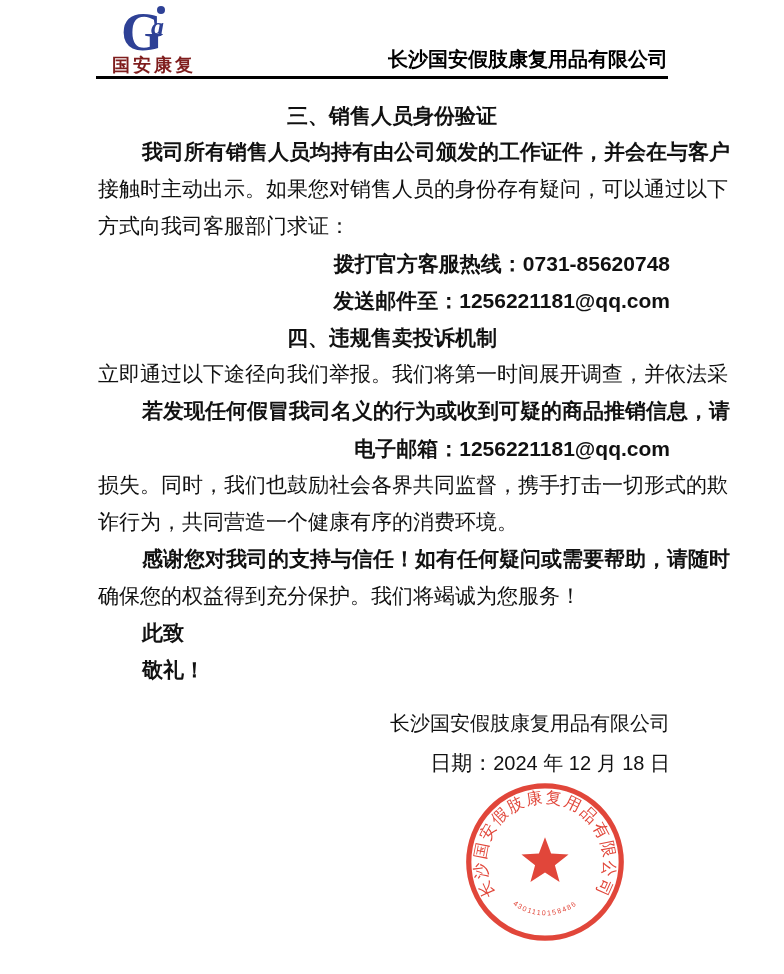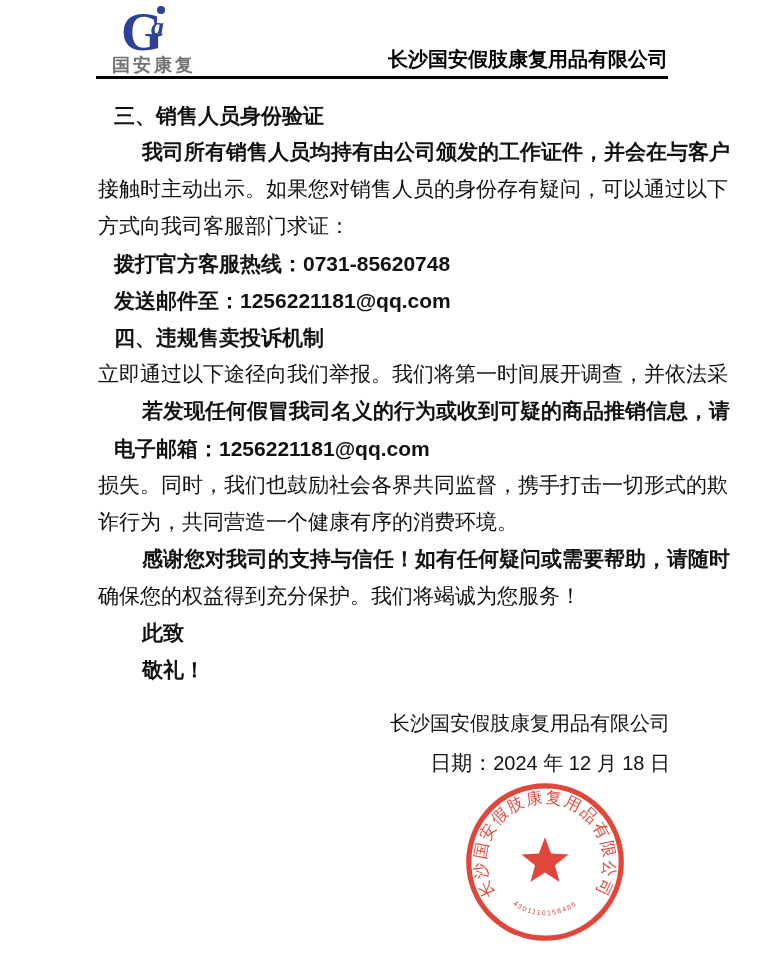--- a/index.html
+++ b/index.html
@@ -20,42 +20,42 @@
     display:flex;
     justify-content:space-between;
     align-items:flex-end;
     padding-bottom:1px;
   }
   .logo-col{margin-left:16px;display:flex;flex-direction:column;align-items:flex-start;}
   .logo-mark{width:64px;height:52px;margin-left:9px;}
   .logo-wordmark{
     font-family:"Liberation Sans","DejaVu Sans",sans-serif;
     font-weight:bold;font-size:18px;line-height:20px;
-    letter-spacing:3px;color:#737373;white-space:nowrap;
+    letter-spacing:3px;color:#7f1d1d;white-space:nowrap;
   }
   .header-company{
     font-family:"Liberation Sans","DejaVu Sans",sans-serif;
     font-weight:bold;font-size:20px;line-height:26px;
     padding-bottom:3px;white-space:nowrap;color:#000;
   }
   
   .content{
     margin-left:98px;
     width:572px;
     padding-top:18px;
     font-size:21px;
   }
   .ln{height:37px;line-height:37px;white-space:nowrap;}
   .head{
     font-family:"Liberation Sans","DejaVu Sans",sans-serif;
-    font-weight:bold;padding-left:16px;
+    font-weight:bold;padding-left:16px;text-align:center;
   }
   .contact{
     font-family:"Liberation Sans","DejaVu Sans",sans-serif;
-    font-weight:bold;padding-left:16px;
+    font-weight:bold;padding-left:16px;text-align:right;
   }
   .contact .val{font-family:"Liberation Sans","DejaVu Sans",sans-serif;}
   .online{font-size:20px;letter-spacing:-0.5px;padding-left:14px;}
   .ind{padding-left:44px;font-weight:bold;}
   
   .signature{
     margin-left:98px;width:572px;
     margin-top:14px;
     text-align:right;
   }

